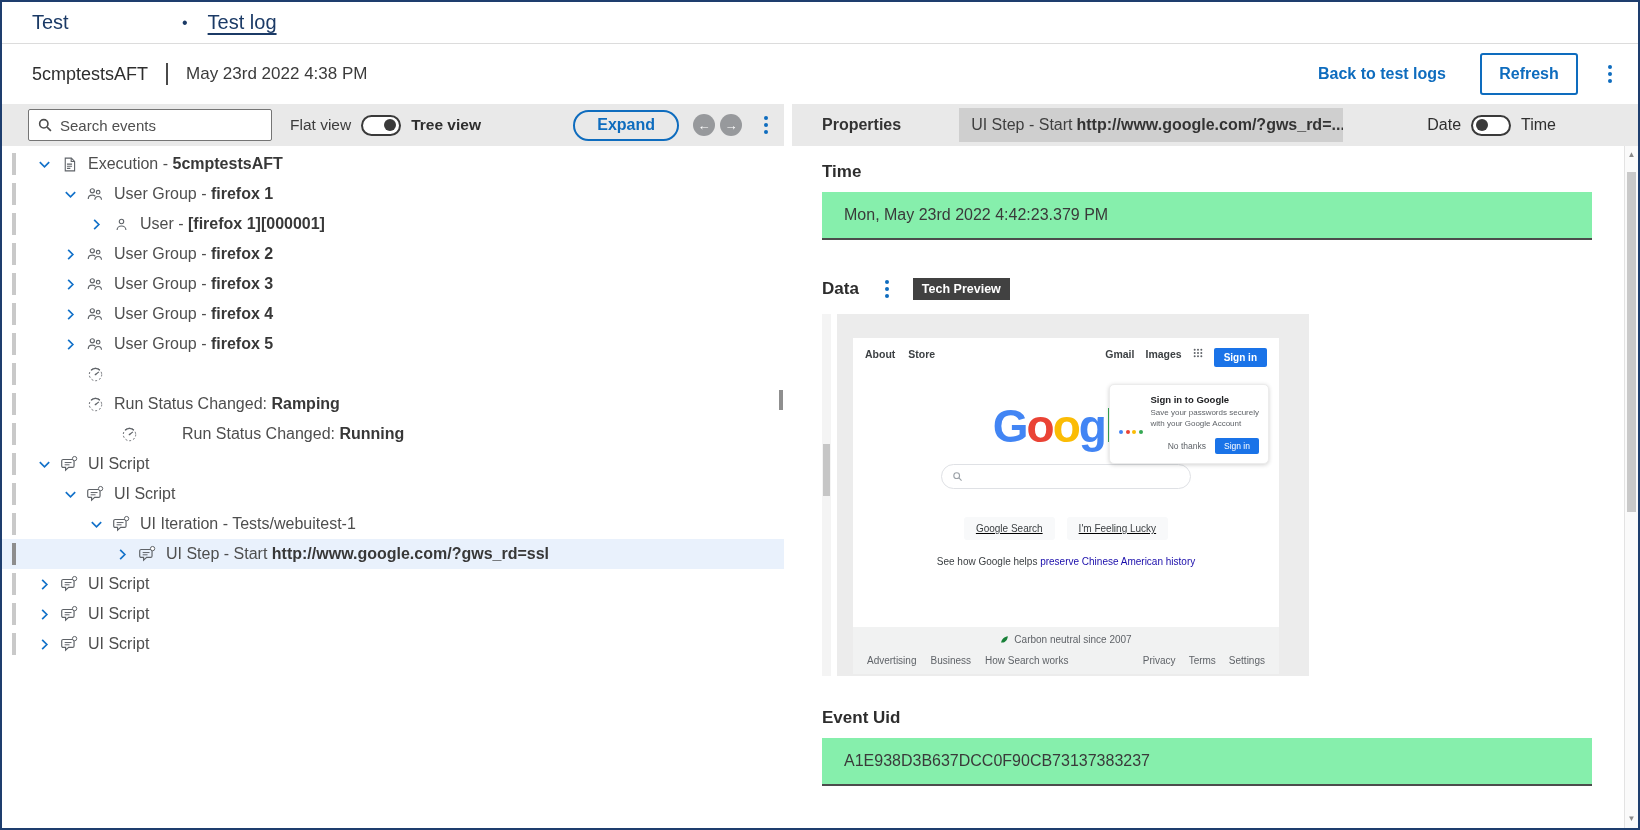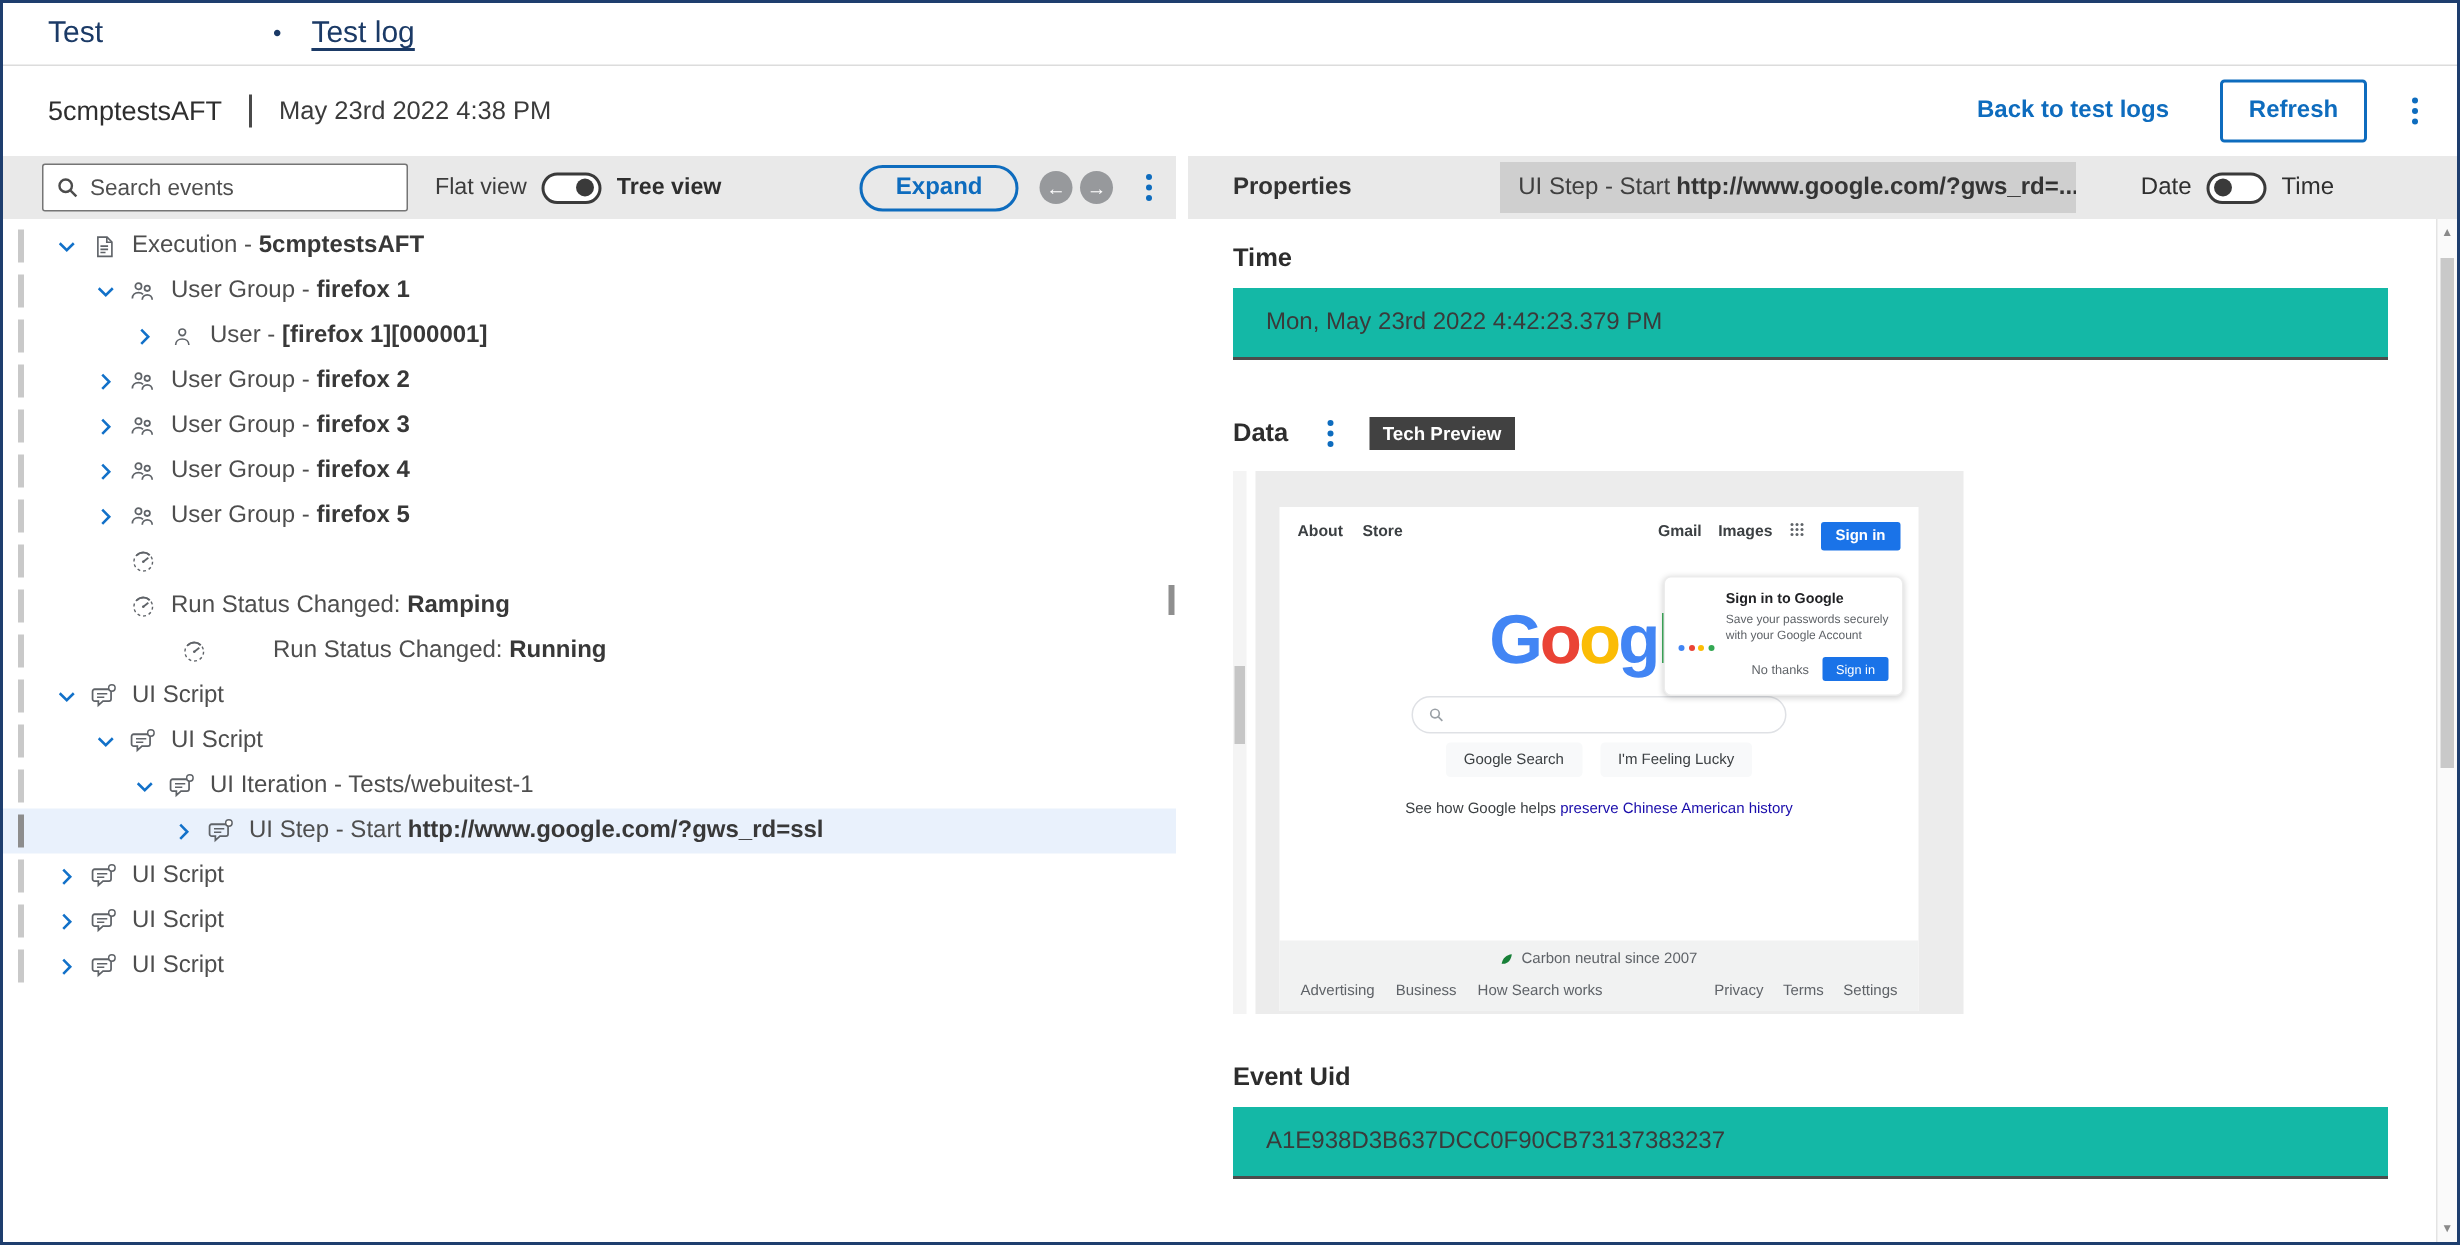--- a/index.html
+++ b/index.html
@@ -59,31 +59,31 @@
   .trow { height:30px; display:flex; align-items:center; position:relative; font-size:16px; color:#4e4e4e; cursor:pointer; white-space:nowrap; }
   .trow .rbar { position:absolute; left:10px; top:4px; width:4px; height:22px; background:#c9c9c9; }
   .trow.sel { background:#e9f1fc; }
   .trow.sel .rbar { background:#8d8d8d; }
   .chev { width:24px; height:24px; display:flex; align-items:center; justify-content:center; flex:none; }
   .ticon { width:26px; display:flex; align-items:center; justify-content:center; flex:none; margin-right:6px; }
   .tlabel b { color:#383838; }
   .lsb-thumb { position:absolute; right:1px; top:286px; width:4px; height:20px; background:#8f8f8f; }
 
   
-  .rtb { height:42px; flex:none; background:#e9e9e9; display:flex; align-items:center; padding:0 18px 0 30px;gap:41px; }
+  .rtb { height:42px; flex:none; background:#e9e9e9; display:flex; align-items:center; padding:0 18px 0 30px; }
   .props-title { font-size:16px; font-weight:bold; color:#333; }
   .props-value { margin-left:58px; width:384px; height:34px; background:#cfcfcf; display:flex; align-items:center;
                  padding:0 12px; font-size:16px; color:#3f3f3f; overflow:hidden; white-space:nowrap; }
   .props-value b { margin-left:4px; color:#343434; }
   .dtgroup { margin-left:auto; display:flex; align-items:center; gap:10px; margin-right:64px; font-size:16px; color:#2f2f2f;justify-content:flex-end; }
 
   
   .rcontent { flex:1; padding:16px 46px 0 30px; min-width:0; position:relative; }
   .sechead { font-size:17px; font-weight:bold; color:#2d2d2d; }
-  .field { margin-top:10px; height:48px; background:#14b8a6; border-bottom:2px solid #4c4c4c; display:flex;
+  .field { margin-top:10px; height:48px; background:#86efac; border-bottom:2px solid #4c4c4c; display:flex;
            align-items:center; padding:0 22px; font-size:16px; color:#3a3a3a; }
   .data-row { margin-top:36px; display:flex; align-items:center; }
   .data-row .kebab { margin-left:22px; }
   .badge { margin-left:20px; background:#414141; color:#fff; font-size:12.5px; font-weight:bold; padding:4px 9px; }
   .preview-wrap { margin-top:12px; display:flex; }
   .pv-scroll { width:9px; flex:none; background:#f4f4f4; position:relative; margin-right:6px; }
   .pv-thumb { position:absolute; left:1px; width:7px; top:130px; height:52px; background:#c6c6c6; }
   .preview { width:472px; height:362px; background:#ececec; position:relative; flex:none; }
   .evt-uid { margin-top:32px; }
 
@@ -100,21 +100,21 @@
   .gdots i { width:4px; height:4px; border-radius:50%; }
   .gcard-title { font-size:9.5px; font-weight:bold; color:#202124; }
   .gcard-body { font-size:8px; color:#5f6368; margin-top:3px; line-height:1.35; }
   .gcard-actions { margin-top:8px; display:flex; align-items:center; justify-content:flex-end; gap:9px; }
   .gnothanks { font-size:8.5px; color:#5f6368; }
   .gsignin-sm { background:#1a73e8; color:#fff; font-size:8.5px; padding:3px 9px; border-radius:2px; }
   .gcenter { display:flex; flex-direction:column; align-items:center; padding-top:36px; }
   .glogo { font-size:46px; font-weight:bold; letter-spacing:-2px; line-height:1; }
   .gsearch { margin-top:15px; width:250px; height:25px; border:1px solid #dfe1e5; border-radius:13px;
              display:flex; align-items:center; padding:0 10px; background:#fff; }
-  .gbtns { margin-top:6px; display:flex; gap:12px; }
+  .gbtns { margin-top:28px; display:flex; gap:12px;text-decoration:underline; }
   .gbtn { background:#f8f9fa; color:#3c4043; font-size:10px; padding:6px 12px; border-radius:3px; }
   .gpromo { margin-top:16px; font-size:10px; color:#3c4043; }
   .gpromo a { color:#1a0dab; text-decoration:none; }
   .gfooter { margin-top:auto; background:#f1f2f2; font-size:10px; color:#5f6368; }
   .gfoot1 { display:flex; justify-content:center; align-items:center; gap:5px; padding:7px 0 5px; }
   .gfoot2 { display:flex; padding:5px 14px 8px; }
   .gfoot2 .fl { margin-right:14px; }
   .gfoot2 .spacer { flex:1; }
   .gfoot2 .fr { margin-left:13px; }
 

